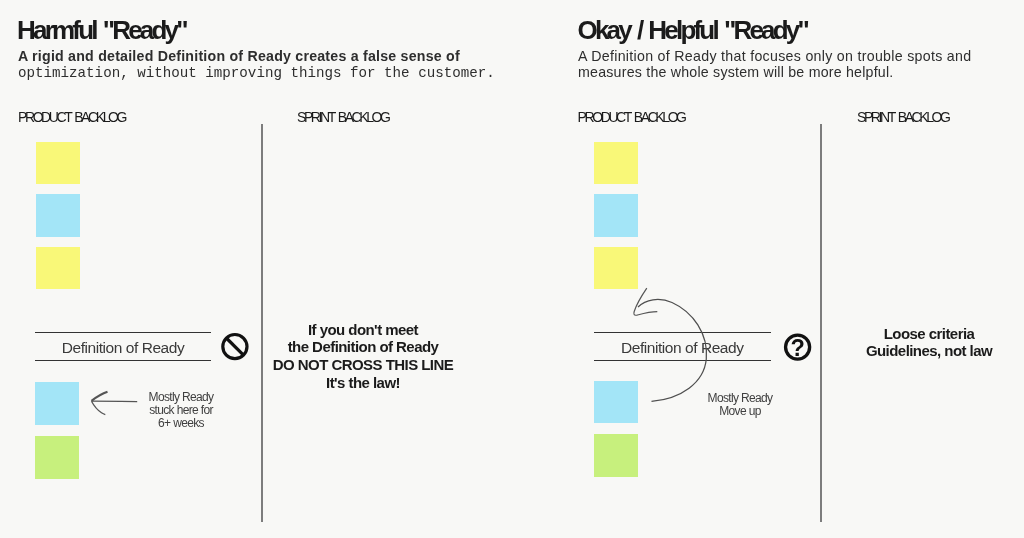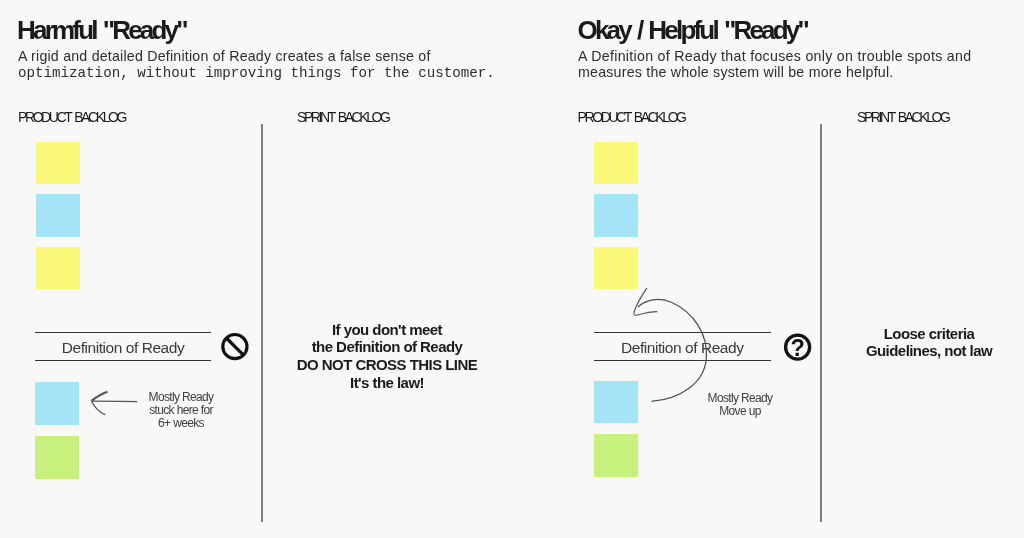--- a/index.html
+++ b/index.html
@@ -15,38 +15,38 @@
   .green{background:#c7f07d;}
   .defline{height:1.5px;background:#333;}
   .deftext{font-size:15.5px;color:#3a3a3a;line-height:15.5px;text-align:center;white-space:nowrap;letter-spacing:-0.45px;}
   .small{font-size:12px;color:#404040;line-height:13px;text-align:center;white-space:nowrap;letter-spacing:-0.65px;margin-top:9px;}
   .midbold{font-size:15px;font-weight:bold;color:#1b1b1b;text-align:center;white-space:nowrap;letter-spacing:-0.55px;}
 </style>
 </head>
 <body>
 
   <div class="abs h1" style="left:17px;top:16.5px;">Harmful "Ready"</div>
-  <div class="abs para" style="left:18px;top:47.6px;"><span style="letter-spacing:0.22px;">A rigid and detailed Definition of Ready creates a false sense of</span><br><span style="letter-spacing:0px;font-family:Liberation Mono, monospace;">optimization, without improving things for the customer.</span></div>
+  <div class="abs para" style="left:18px;top:47.6px;"><span style="letter-spacing:0.22px;font-weight:bold;">A rigid and detailed Definition of Ready creates a false sense of</span><br><span style="letter-spacing:0px;font-family:Liberation Mono, monospace;">optimization, without improving things for the customer.</span></div>
   <div class="abs colhead" style="left:18px;top:106.6px;">PRODUCT BACKLOG</div>
   <div class="abs colhead" style="left:297px;top:106.6px;">SPRINT BACKLOG</div>
   <div class="abs divider" style="left:261px;"></div>
 
   <div class="abs note yellow" style="left:36.3px;top:141.5px;"></div>
   <div class="abs note blue" style="left:36.3px;top:194.2px;"></div>
   <div class="abs note yellow" style="left:36.3px;top:246.8px;"></div>
   <div class="abs note blue" style="left:35px;top:382px;"></div>
   <div class="abs note green" style="left:35px;top:436px;"></div>
 
   <div class="abs defline" style="left:35px;top:331.6px;width:176px;"></div>
   <div class="abs defline" style="left:35px;top:359.8px;width:176px;"></div>
   <div class="abs deftext" style="left:35px;top:339.7px;width:176px;">Definition of Ready</div>
 
   <div class="abs small" style="left:131px;top:382.3px;width:100px;">Mostly Ready<br>stuck here for<br>6+ weeks</div>
 
-  <div class="abs midbold" style="left:263px;top:320.6px;width:200px;line-height:17.7px;padding-left:24px;">If you don't meet<br>the Definition of Ready<br>DO NOT CROSS THIS LINE<br>It's the law!</div>
+  <div class="abs midbold" style="left:263px;top:320.6px;width:200px;line-height:17.7px;">If you don't meet<br>the Definition of Ready<br>DO NOT CROSS THIS LINE<br>It's the law!</div>
 
   <div class="abs h1" style="left:577.5px;top:16.5px;">Okay / Helpful "Ready"</div>
   <div class="abs para" style="left:578px;top:47.6px;"><span style="letter-spacing:0.3px;">A Definition of Ready that focuses only on trouble spots and</span><br><span style="letter-spacing:0.22px;">measures the whole system will be more helpful.</span></div>
   <div class="abs colhead" style="left:577.6px;top:106.6px;">PRODUCT BACKLOG</div>
   <div class="abs colhead" style="left:857px;top:106.6px;">SPRINT BACKLOG</div>
   <div class="abs divider" style="left:819.5px;"></div>
 
   <div class="abs note yellow" style="left:594px;top:141.5px;"></div>
   <div class="abs note blue" style="left:594px;top:194.2px;"></div>
   <div class="abs note yellow" style="left:594px;top:246.8px;"></div>

